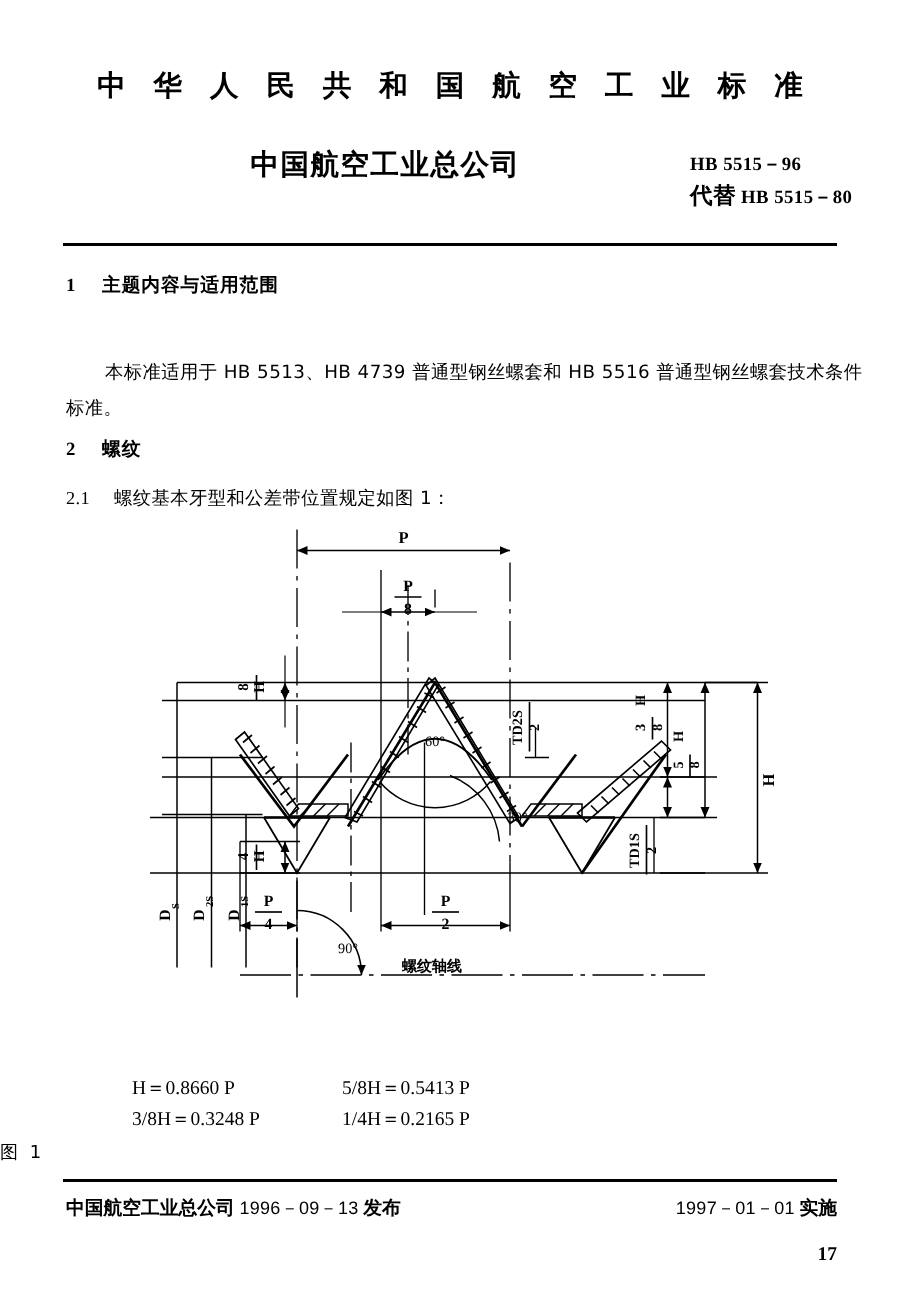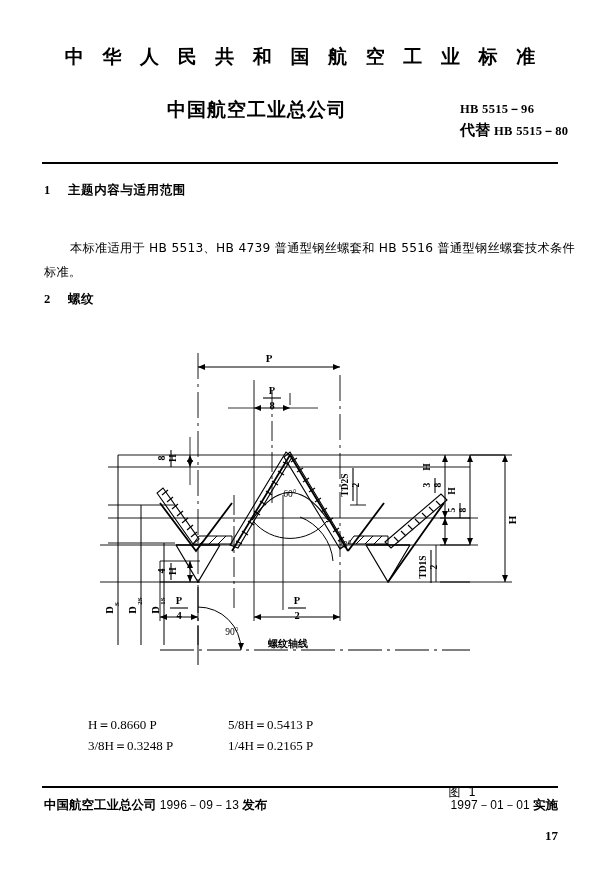--- a/index.html
+++ b/index.html
@@ -137,24 +137,24 @@
     font-family: "Liberation Serif", "DejaVu Serif", serif;
     font-size: 13px;
     line-height: 1.65;
   }
   .formulas .frow { display: flex; }
   .formulas .fcol1 { width: 140px; }
   .formulas .fcol2 { width: 160px; }
 
   .fig-caption {
     position: absolute;
-    top: 784px;
+    top: 760px;
     left: 0;
     width: 478px;
-    text-align: right;
+    text-align: left;
     font-family: "DejaVu Sans", "Liberation Sans", sans-serif;
     font-size: 12px;
     letter-spacing: 2px;
   }
 
   .rule-bottom {
     position: absolute;
     top: 786px;
     left: 42px;
     width: 516px;
@@ -223,20 +223,23 @@
 
 
   <div class="body-line" id="p2">本标准适用于 HB 5513、HB 4739 普通型钢丝螺套和 HB 5516 普通型钢丝螺套技术条件</div>
 
   <div class="body-line" id="p3">标准。</div>
 
   <div class="sec-head" id="sec2-head">
     <span class="sec-num">2</span><span>螺纹</span>
   </div>
 
+  <div class="body-line" id="sec21">
+    <span class="sec-num">2.1</span><span>螺纹基本牙型和公差带位置规定如图 1：</span>
+  </div>
 
   <div class="figure">
     <svg width="600" height="350" viewBox="0 0 600 350" xmlns="http://www.w3.org/2000/svg">
       <defs>
         <pattern id="hatch" width="7" height="7" patternTransform="rotate(0)" patternUnits="userSpaceOnUse">
           <path d="M 0,0 L 0,7" stroke="#000" stroke-width="0.8"></path>
         </pattern>
         <marker id="arrS" markerWidth="8" markerHeight="8" refX="7" refY="3" orient="auto">
           <path d="M0,0 L7,3 L0,6 z" fill="#000"></path>
         </marker>

